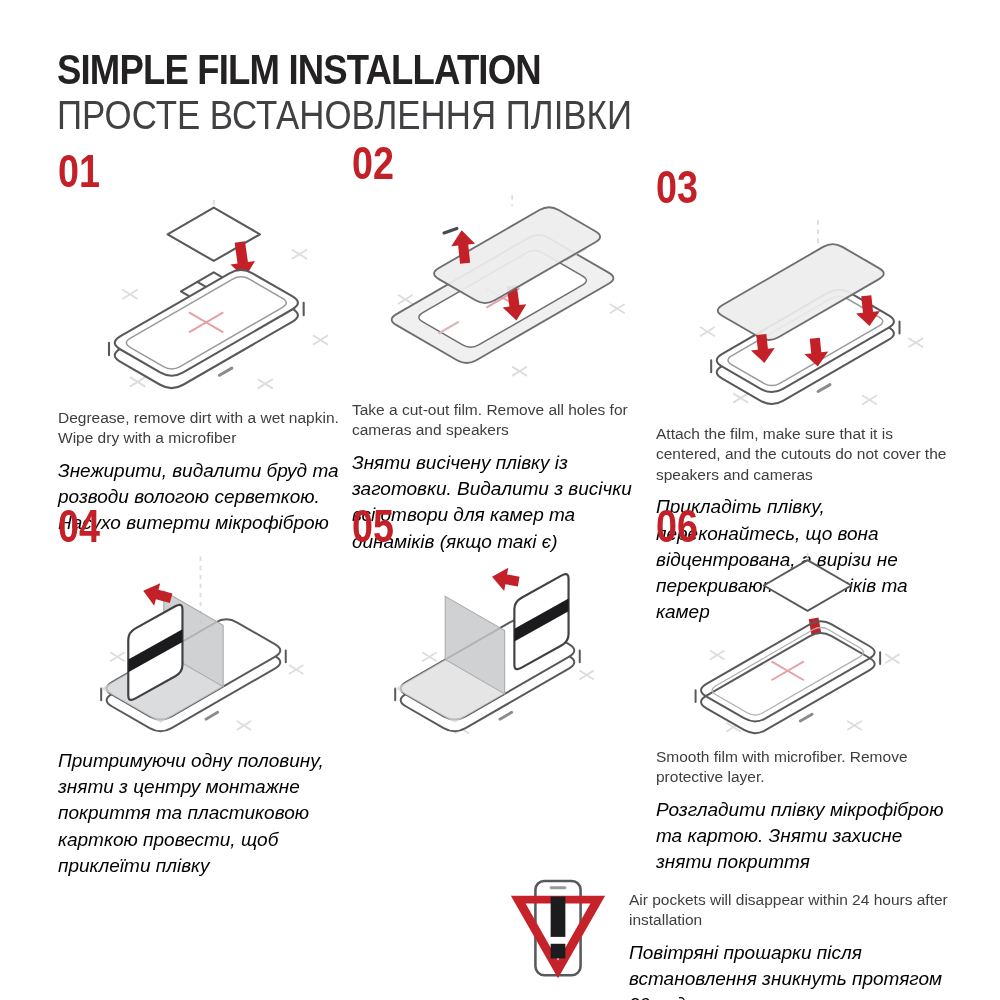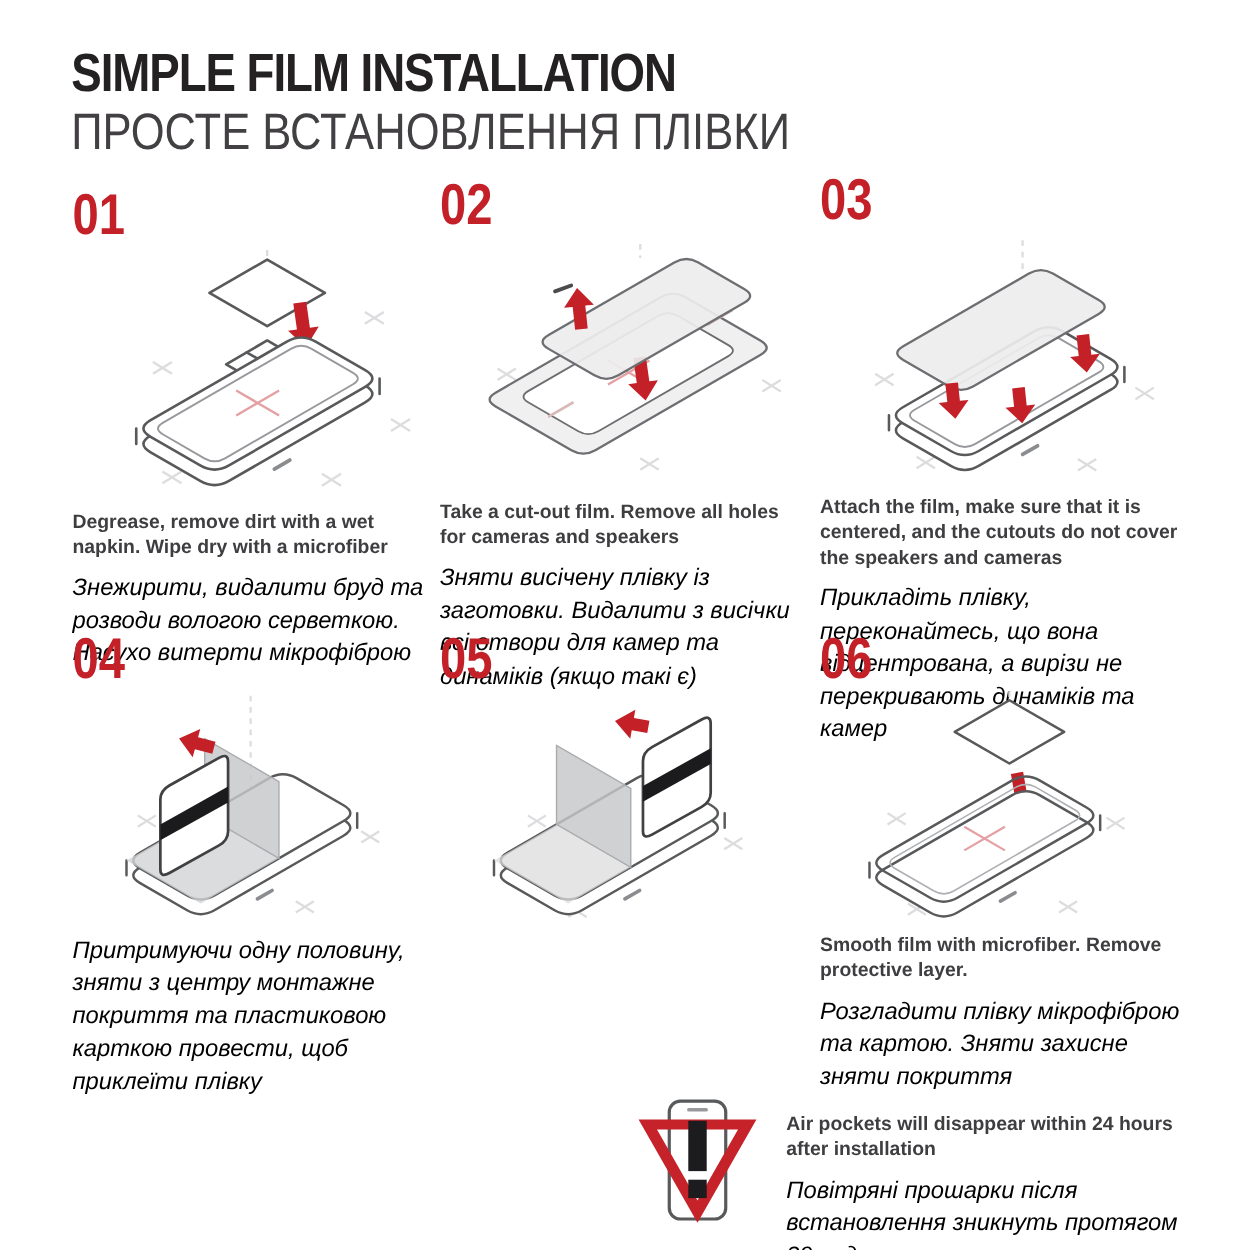--- a/index.html
+++ b/index.html
@@ -1,48 +1,48 @@
 <!DOCTYPE html>
 <html><head>
 <meta charset="utf-8">
 <style>
   html,body{margin:0;padding:0}
   body{
     width:1000px;height:1000px;position:relative;background:#ffffff;
     font-family:"Liberation Sans", sans-serif;overflow:hidden;
     -webkit-font-smoothing:antialiased;
   }
-  .hdr{position:absolute;left:57px;top:38px}
+  .hdr{position:absolute;left:57px;top:48px}
   .title-en{
     margin:0;font-size:43px;font-weight:700;color:#242122;letter-spacing:-1px;
     transform:scaleX(.85);transform-origin:left top;line-height:1.02;white-space:nowrap;
   }
   .title-uk{
     margin:2px 0 0 0;font-size:41px;font-weight:400;color:#424043;letter-spacing:0;
     transform:scaleX(.85);transform-origin:left top;line-height:1.05;white-space:nowrap;
   }
   .step{position:absolute;width:298px}
   .step .num{
     font-size:46px;font-weight:700;color:#c32028;line-height:1;
     transform:scaleX(.82);transform-origin:left top;
   }
   .step .art{display:block}
   .row1 .art{margin:6px 0 0 22px}
   .row2 .art{margin:4px 0 0 16px}
   .txt-en{
-    margin:8px 0 0 0;font-size:15.5px;font-weight:700;color:#3e3d40;line-height:1.32;
+    margin:8px 0 0 0;font-size:15.5px;font-weight:400;color:#3e3d40;line-height:1.32;
     width:292px;
   }
   .txt-uk{
     margin:9px 0 0 0;font-size:19px;font-style:italic;color:#000000;line-height:1.38;
     width:292px;
   }
   #s1{left:58px;top:148px}
   #s2{left:352px;top:140px}
-  #s3{left:656px;top:136px}
+  #s3{left:656px;top:164px}
   #s4{left:58px;top:503px}
   #s5{left:352px;top:503px}
   #s6{left:656px;top:503px}
   .warning{position:absolute;left:503px;top:876px;display:flex;gap:16px;align-items:flex-start}
   .warning .w-art{flex:0 0 auto}
   .warning .w-texts{padding-top:6px}
   .warning .txt-en,.warning .txt-uk{width:336px}
   svg .ln{stroke:#58595b;stroke-width:2.2;fill:none;stroke-linejoin:round;stroke-linecap:round}
   svg .fillwhite{fill:#ffffff}
 </style>

